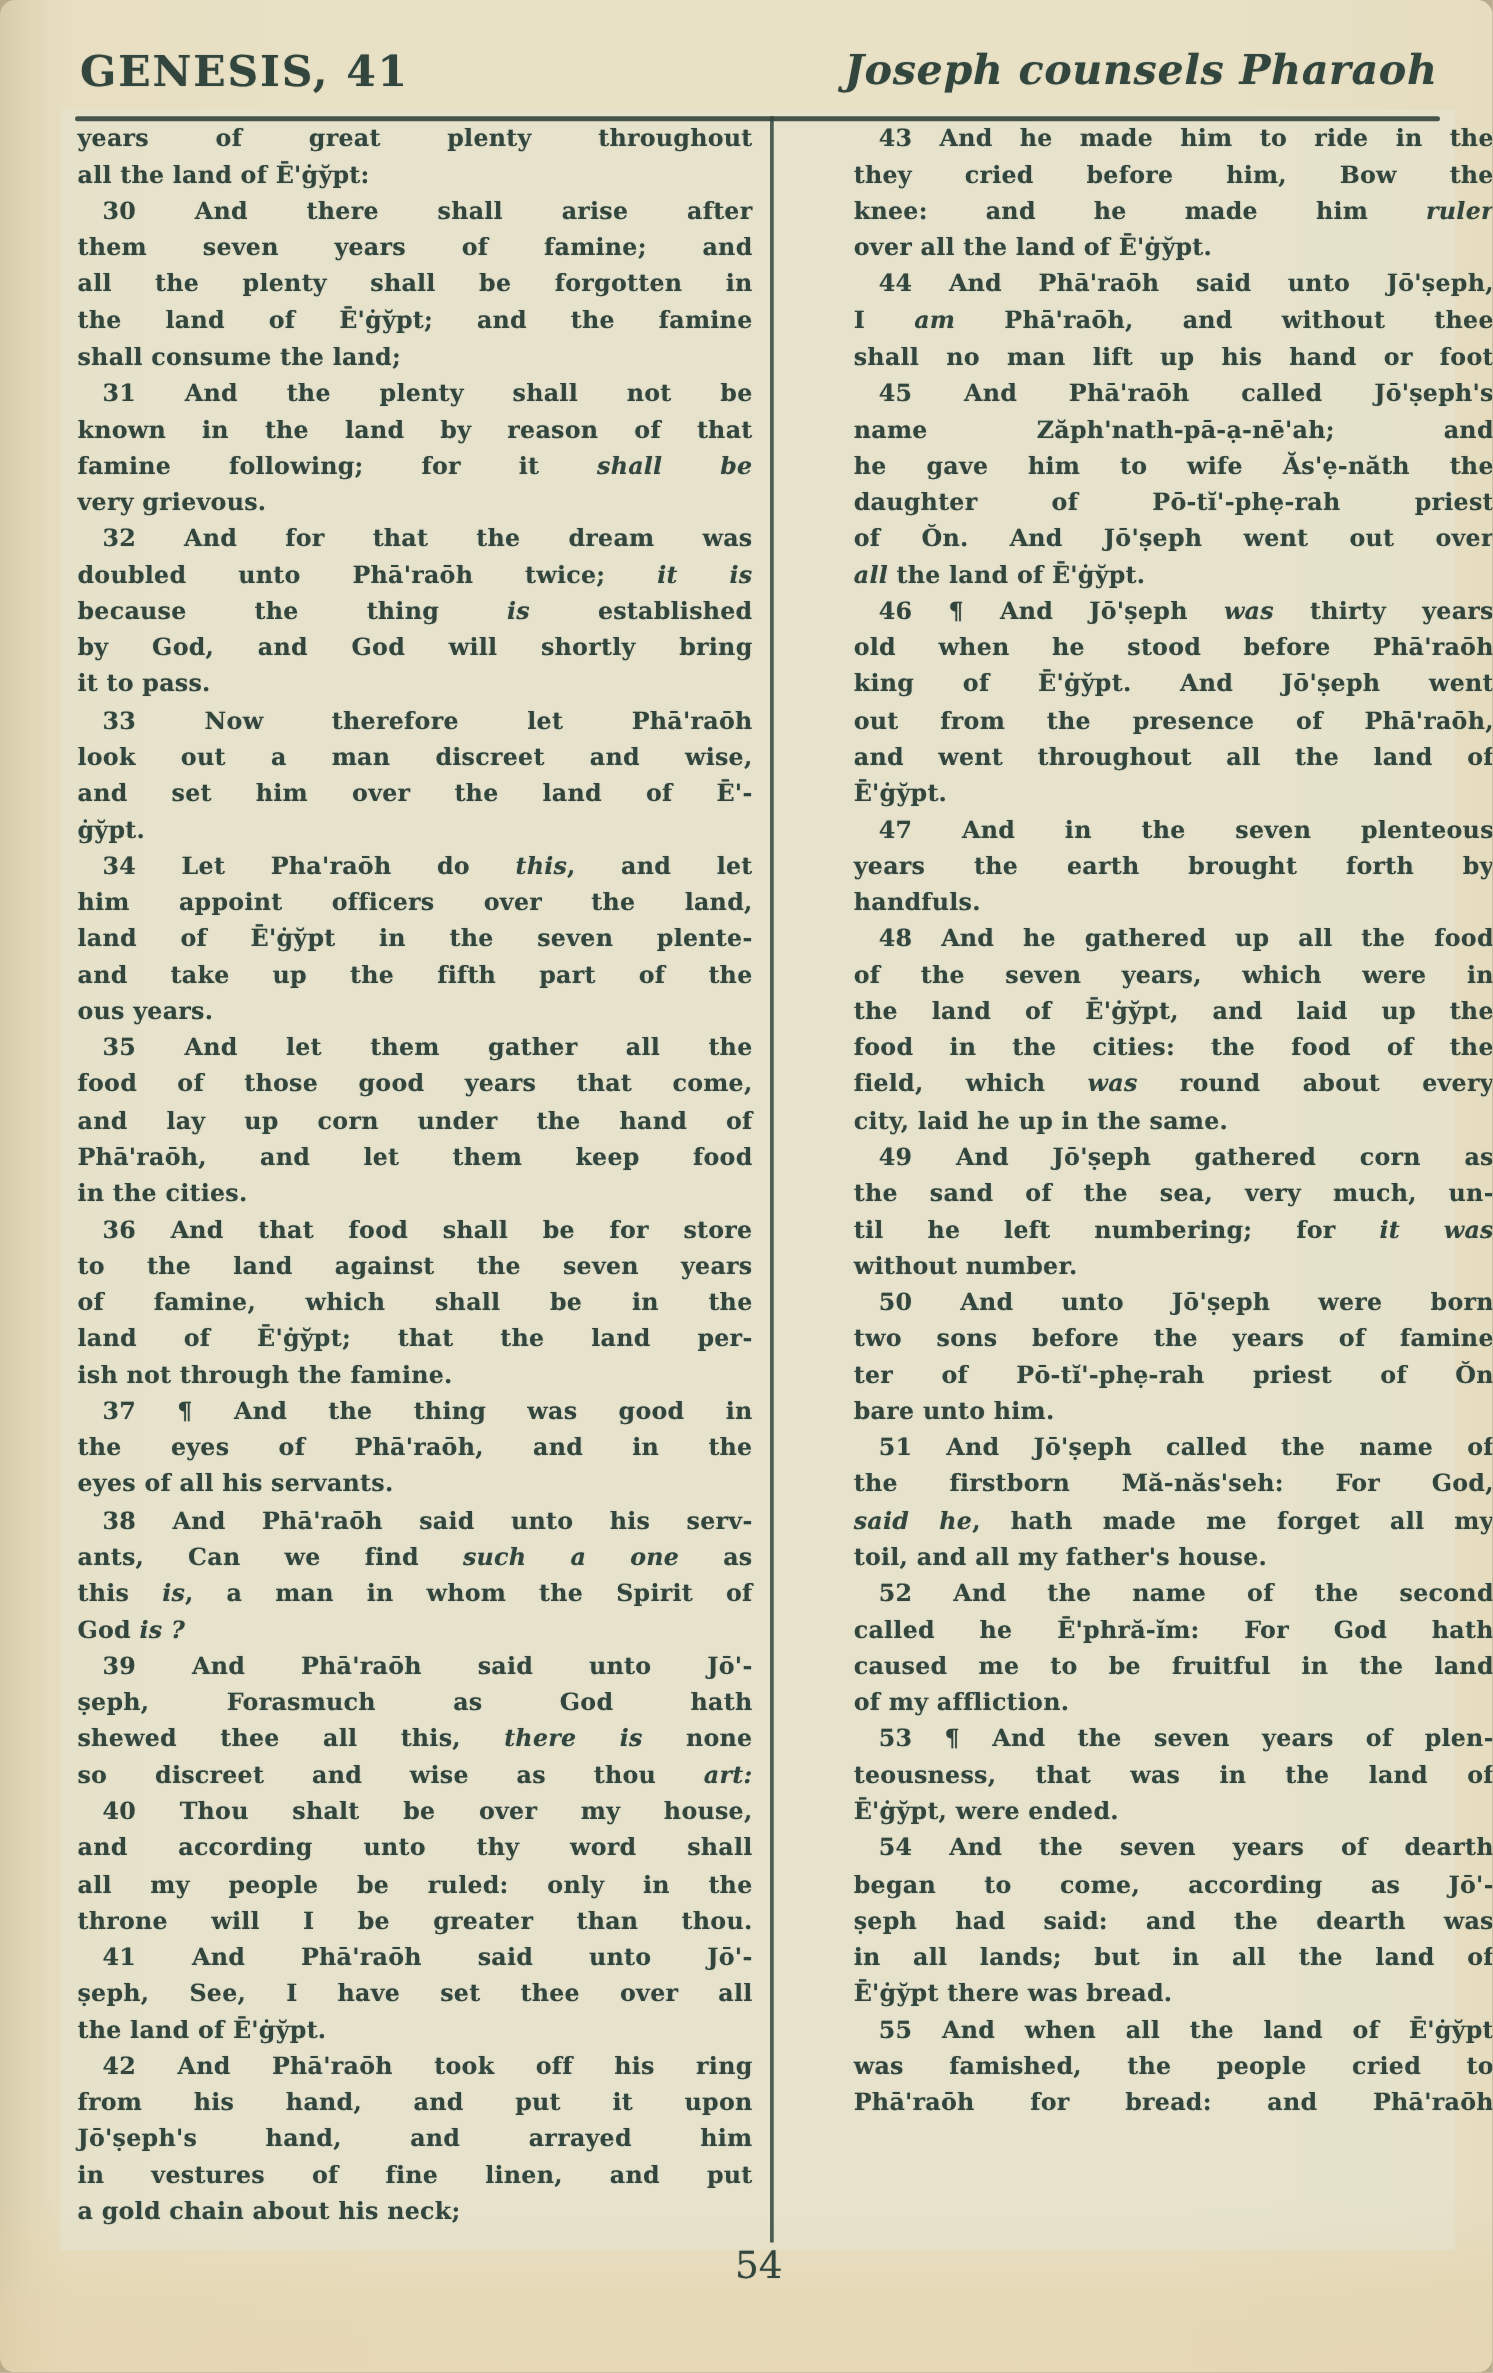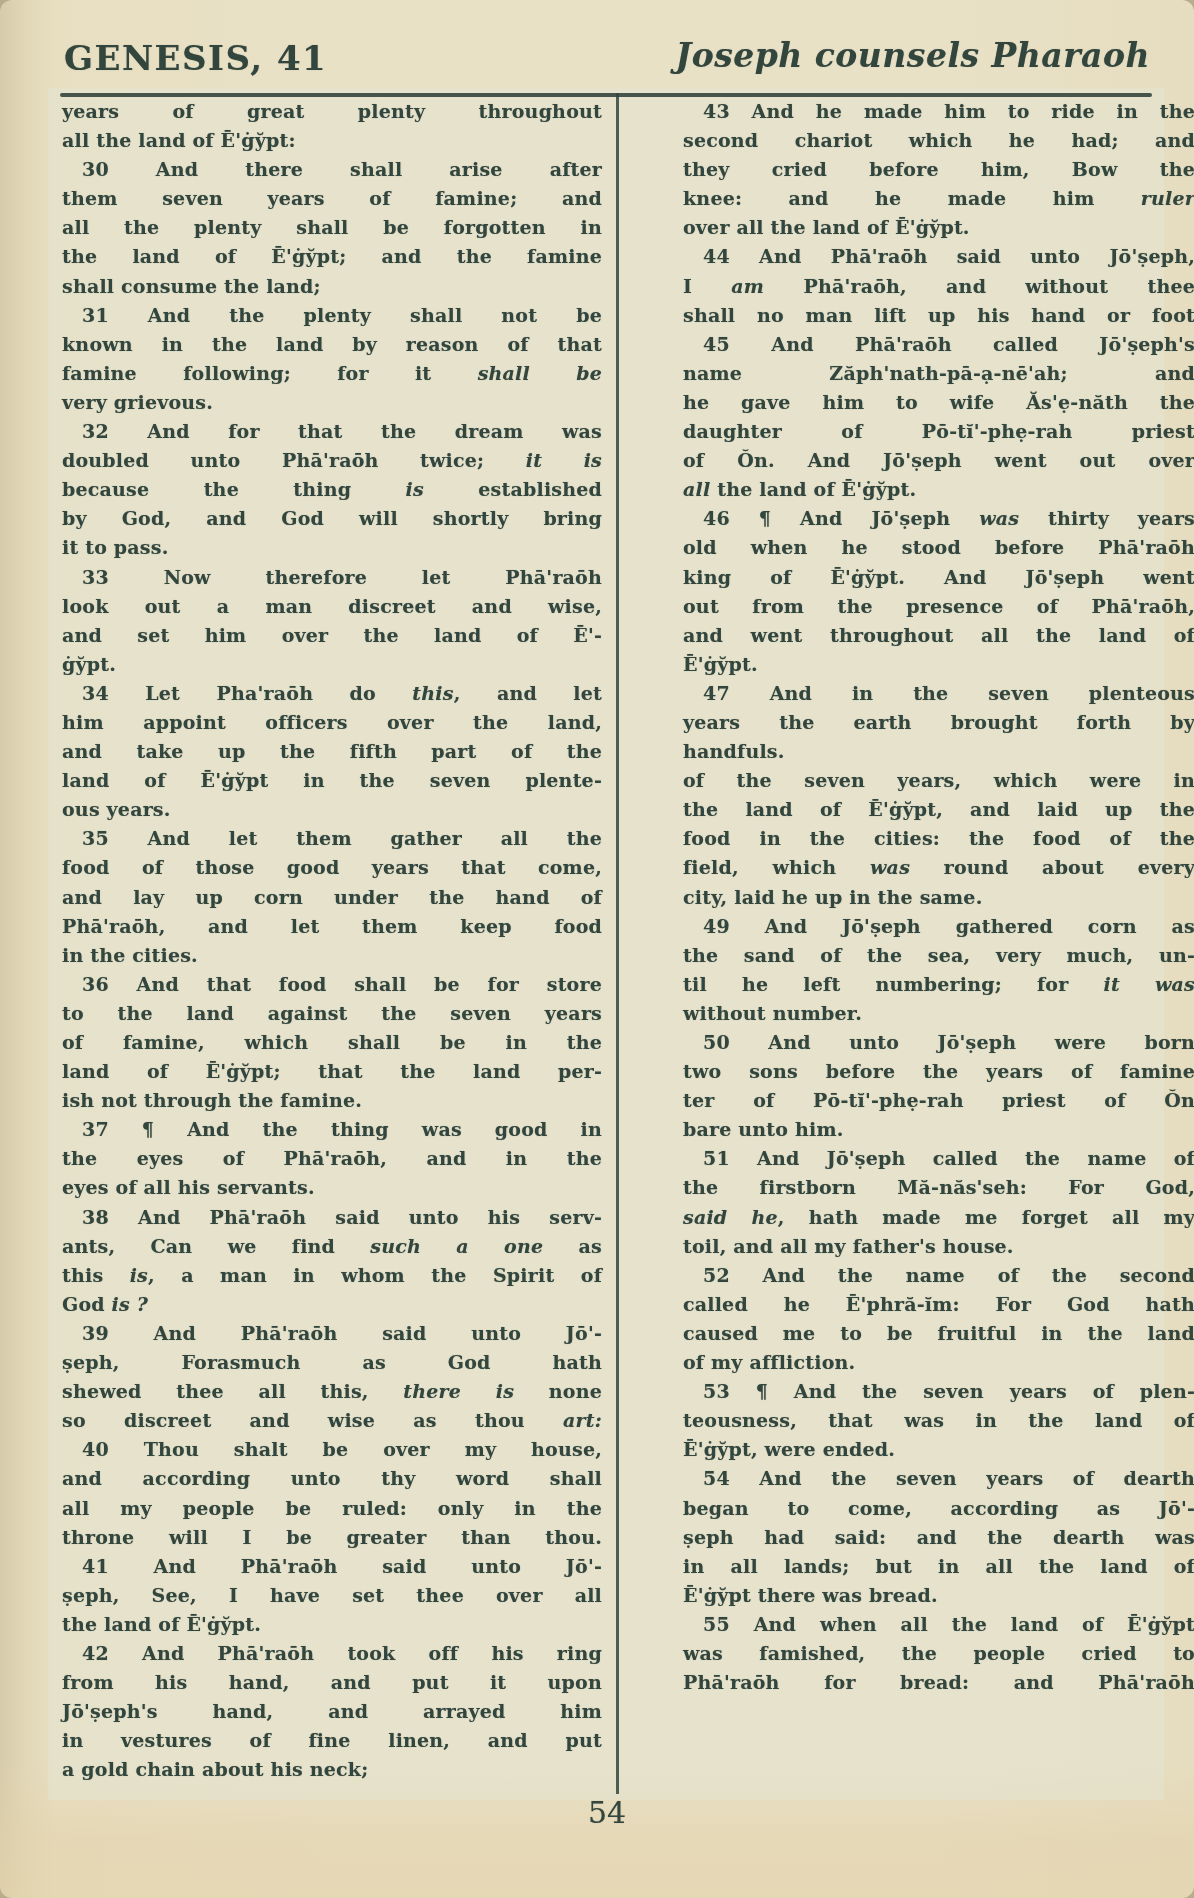--- a/index.html
+++ b/index.html
@@ -95,22 +95,22 @@
       <div class="line"><span>doubled unto Phā'raōh twice; </span><span class="it">it is</span></div>
       <div class="line"><span>because the thing </span><span class="it">is</span><span> established</span></div>
       <div class="line"><span>by God, and God will shortly bring</span></div>
       <div class="line end"><span>it to pass.</span></div>
       <div class="line indent"><span>33 Now therefore let Phā'raōh</span></div>
       <div class="line"><span>look out a man discreet and wise,</span></div>
       <div class="line"><span>and set him over the land of Ē'-</span></div>
       <div class="line end"><span>ġy̆pt.</span></div>
       <div class="line indent"><span>34 Let Pha'raōh do </span><span class="it">this</span><span>, and let</span></div>
       <div class="line"><span>him appoint officers over the land,</span></div>
+      <div class="line"><span>land of Ē'ġy̆pt in the seven plente-</span></div>
       <div class="line"><span>and take up the fifth part of the</span></div>
-      <div class="line"><span>land of Ē'ġy̆pt in the seven plente-</span></div>
       <div class="line end"><span>ous years.</span></div>
       <div class="line indent"><span>35 And let them gather all the</span></div>
       <div class="line"><span>food of those good years that come,</span></div>
       <div class="line"><span>and lay up corn under the hand of</span></div>
       <div class="line"><span>Phā'raōh, and let them keep food</span></div>
       <div class="line end"><span>in the cities.</span></div>
       <div class="line indent"><span>36 And that food shall be for store</span></div>
       <div class="line"><span>to the land against the seven years</span></div>
       <div class="line"><span>of famine, which shall be in the</span></div>
       <div class="line"><span>land of Ē'ġy̆pt; that the land per-</span></div>
@@ -134,21 +134,20 @@
       <div class="line"><span>ṣeph, See, I have set thee over all</span></div>
       <div class="line end"><span>the land of Ē'ġy̆pt.</span></div>
       <div class="line indent"><span>42 And Phā'raōh took off his ring</span></div>
       <div class="line"><span>from his hand, and put it upon</span></div>
       <div class="line"><span>Jō'ṣeph's hand, and arrayed him</span></div>
       <div class="line"><span>in vestures of fine linen, and put</span></div>
       <div class="line end"><span>a gold chain about his neck;</span></div>
     </div>
   <div class="col right" id="col-right">
       <div class="line indent"><span>43 And he made him to ride in the</span></div>
-      <div class="line"><span>second chariot which he had; and</span></div>
       <div class="line"><span>they cried before him, Bow the</span></div>
       <div class="line"><span>knee: and he made him </span><span class="it">ruler</span></div>
       <div class="line end"><span>over all the land of Ē'ġy̆pt.</span></div>
       <div class="line indent"><span>44 And Phā'raōh said unto Jō'ṣeph,</span></div>
       <div class="line"><span>I </span><span class="it">am</span><span> Phā'raōh, and without thee</span></div>
       <div class="line"><span>shall no man lift up his hand or foot</span></div>
       <div class="line indent"><span>45 And Phā'raōh called Jō'ṣeph's</span></div>
       <div class="line"><span>name Zăph'nath-pā-ạ-nē'ah; and</span></div>
       <div class="line"><span>he gave him to wife Ăs'ẹ-năth the</span></div>
       <div class="line"><span>daughter of Pō-tĭ'-phẹ-rah priest</span></div>
@@ -156,20 +155,21 @@
       <div class="line end"><span class="it">all</span><span> the land of Ē'ġy̆pt.</span></div>
       <div class="line indent"><span>46 ¶ And Jō'ṣeph </span><span class="it">was</span><span> thirty years</span></div>
       <div class="line"><span>old when he stood before Phā'raōh</span></div>
       <div class="line"><span>king of Ē'ġy̆pt. And Jō'ṣeph went</span></div>
       <div class="line"><span>out from the presence of Phā'raōh,</span></div>
       <div class="line"><span>and went throughout all the land of</span></div>
       <div class="line end"><span>Ē'ġy̆pt.</span></div>
       <div class="line indent"><span>47 And in the seven plenteous</span></div>
       <div class="line"><span>years the earth brought forth by</span></div>
       <div class="line end"><span>handfuls.</span></div>
+      <div class="line indent"><span>48 And he gathered up all the food</span></div>
       <div class="line"><span>of the seven years, which were in</span></div>
       <div class="line"><span>the land of Ē'ġy̆pt, and laid up the</span></div>
       <div class="line"><span>food in the cities: the food of the</span></div>
       <div class="line"><span>field, which </span><span class="it">was</span><span> round about every</span></div>
       <div class="line end"><span>city, laid he up in the same.</span></div>
       <div class="line indent"><span>49 And Jō'ṣeph gathered corn as</span></div>
       <div class="line"><span>the sand of the sea, very much, un-</span></div>
       <div class="line"><span>til he left numbering; for </span><span class="it">it was</span></div>
       <div class="line end"><span>without number.</span></div>
       <div class="line indent"><span>50 And unto Jō'ṣeph were born</span></div>

